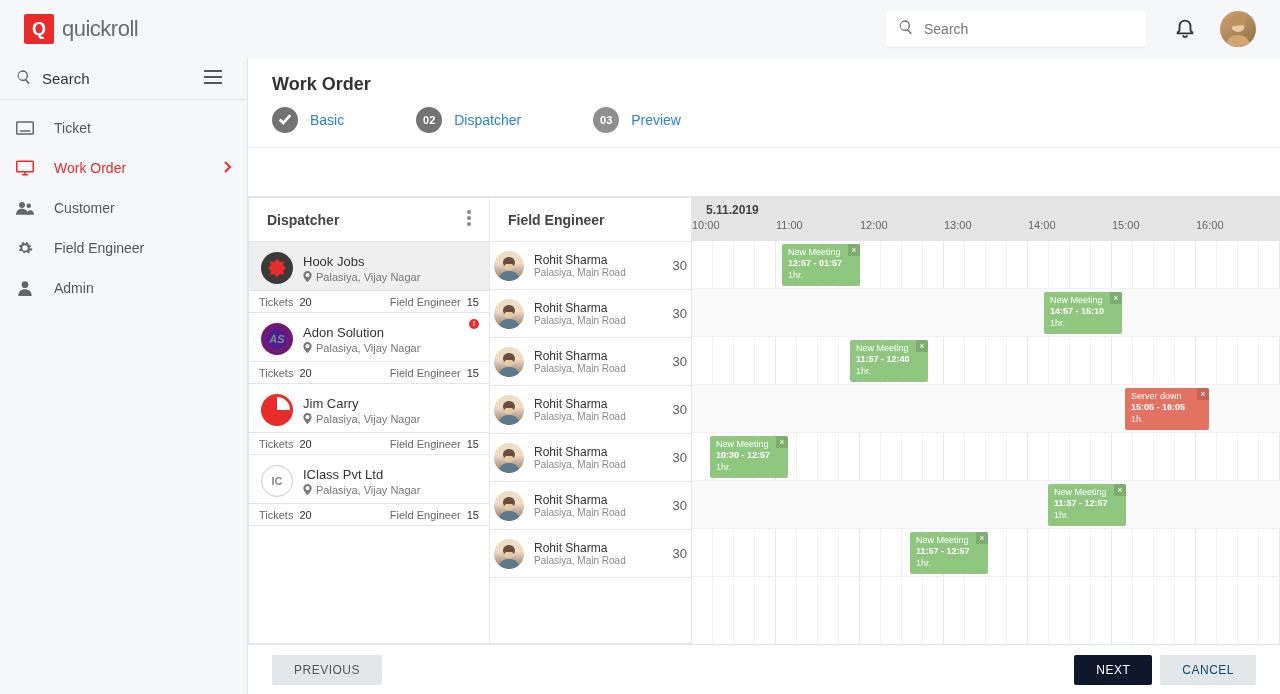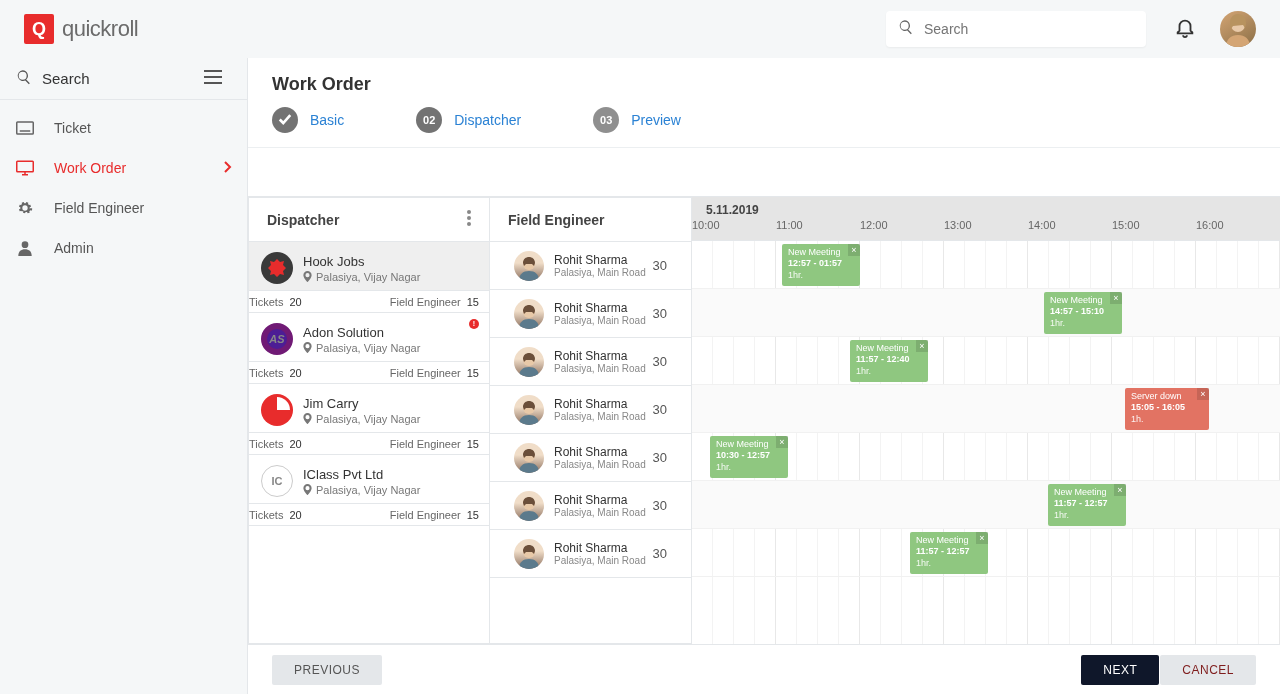--- a/index.html
+++ b/index.html
@@ -53,27 +53,27 @@
 .disp-card { border-bottom:1px solid #e4e7ea;}
 .disp-top { display:flex; align-items:center; padding:10px 12px 6px;}
 .disp-active { background:#efefef;}
 .disp-avatar { width:32px; height:32px; border-radius:50%; display:flex; align-items:center; justify-content:center; font-size:11px; font-weight:600; margin-right:10px; flex-shrink:0;}
 .disp-info { flex:1; position:relative;}
 .disp-name { font-size:13px; color:#333; font-weight:500;}
 .disp-loc { font-size:11px; color:#777; display:flex; align-items:center; margin-top:2px;}
 .disp-loc svg { width:9px; height:11px; fill:#777; margin-right:4px;}
 .disp-alert { position:absolute; top:-6px; right:-2px; width:10px; height:10px; background:#e82c2c; border-radius:50%; display:flex; align-items:center; justify-content:center; color:#fff; font-size:7px; font-weight:700;}
 .disp-meta { display:flex; border-top:1px solid #e4e7ea; font-size:11px; color:#666; height:22px; align-items:center;}
-.disp-meta-l { flex:1; }
+.disp-meta-l { flex:1; padding-left:10px;}
 .disp-meta-l span, .disp-meta-r span { margin-left:6px; color:#333;}
 .disp-meta-r { padding-right:10px;}
 
 .col-fe { width:202px; border:1px solid #e4e7ea; border-left:none;}
 .fe-list { height:calc(100% - 44px); overflow:hidden;}
-.fe-item { height:48px; border-bottom:1px solid #e4e7ea; display:flex; align-items:center; padding:0 24px;}
+.fe-item { height:48px; border-bottom:1px solid #e4e7ea; display:flex; align-items:center; padding:0 4px;}
 .fe-avatar { width:30px; height:30px; border-radius:50%; background:linear-gradient(180deg,#f0ddc8 40%,#8b6f5e); margin-right:10px; overflow:hidden; display:flex; align-items:flex-end; justify-content:center;}
 .fe-avatar svg { width:26px; height:26px;}
 .fe-info { flex:1;}
 .fe-name { font-size:12px; color:#333;}
 .fe-loc { font-size:10px; color:#888;}
 .fe-count { font-size:13px; color:#555;}
 
 .col-timeline { flex:1; position:relative; overflow:hidden;}
 .tl-hdr { height:44px; border-bottom:1px solid #e4e7ea; background:#e5e5e5;}
 .tl-date { font-size:12px; color:#444; padding:6px 0 0 14px; font-weight:600;}
@@ -90,21 +90,21 @@
 .event.red { background:#e27363;}
 .event-close { position:absolute; top:0; right:0; width:12px; height:12px; background:rgba(0,0,0,0.12); font-size:9px; line-height:12px; text-align:center; cursor:pointer;}
 .event-title { font-weight:500;}
 .event-time { font-weight:700;}
 .event-dur { opacity:0.9;}
 
 .footer { height:50px; border-top:1px solid #e4e7ea; display:flex; align-items:center; padding:0 24px;}
 .btn { height:30px; padding:0 22px; font-size:12px; border:none; cursor:pointer; border-radius:2px; letter-spacing:0.5px;}
 .btn-prev { background:#e4e7ea; color:#555;}
 .btn-next { background:#0f172a; color:#fff;}
-.btn-cancel { background:#e4e7ea; color:#7f1d1d; margin-left:1px;text-align:right;}
+.btn-cancel { background:#e4e7ea; color:#0c4a6e; margin-left:8px;text-align:right;}
 .footer-spacer { flex:1;}
 </style>
 </head>
 <body>
 
 <div class="header">
   <div class="logo-box">
       <span class="logo-letter">Q</span>
     </div>
   <div class="brand">quickroll</div>
@@ -161,20 +161,31 @@
               <line x1="12" y1="15" x2="12" y2="19" stroke="currentColor" stroke-width="2"></line>
             </svg>
           </span>
           <span class="nav-label">Work Order</span>
           <span class="nav-chev"><svg viewBox="0 0 8 12">
               <path d="M1 1l5 5-5 5" fill="none" stroke="#e82c2c" stroke-width="2"></path>
             </svg></span>
         </div>
         <div class="nav-item">
           <span class="nav-icon" style="color:#666">
+            <svg viewBox="0 0 24 18">
+              <circle cx="8" cy="5" r="4" fill="currentColor"></circle>
+              <circle cx="17" cy="6" r="3" fill="currentColor"></circle>
+              <path d="M0 18c0-5 3-8 8-8s8 3 8 8" fill="currentColor"></path>
+              <path d="M14 18c0-4 2-6 5-6s5 2 5 6" fill="currentColor"></path>
+            </svg>
+          </span>
+          <span class="nav-label">Customer</span>
+        </div>
+        <div class="nav-item">
+          <span class="nav-icon" style="color:#666">
             <svg viewBox="0 0 24 24">
               <path fill="currentColor" d="M12 8a4 4 0 100 8 4 4 0 000-8zm9 4l2 1-1 3-2-.5a8 8 0 01-1.5 1.5l.5 2-3 1-1-2h-2l-1 2-3-1 .5-2A8 8 0 016 16.5L4 17l-1-3 2-1v-2l-2-1 1-3 2 .5A8 8 0 017.5 6L7 4l3-1 1 2h2l1-2 3 1-.5 2A8 8 0 0118 7.5l2-.5 1 3-2 1v2z"></path>
             </svg>
           </span>
           <span class="nav-label">Field Engineer</span>
         </div>
         <div class="nav-item">
           <span class="nav-icon" style="color:#666">
             <svg viewBox="0 0 24 24">
               <circle cx="12" cy="7" r="5" fill="currentColor"></circle>

